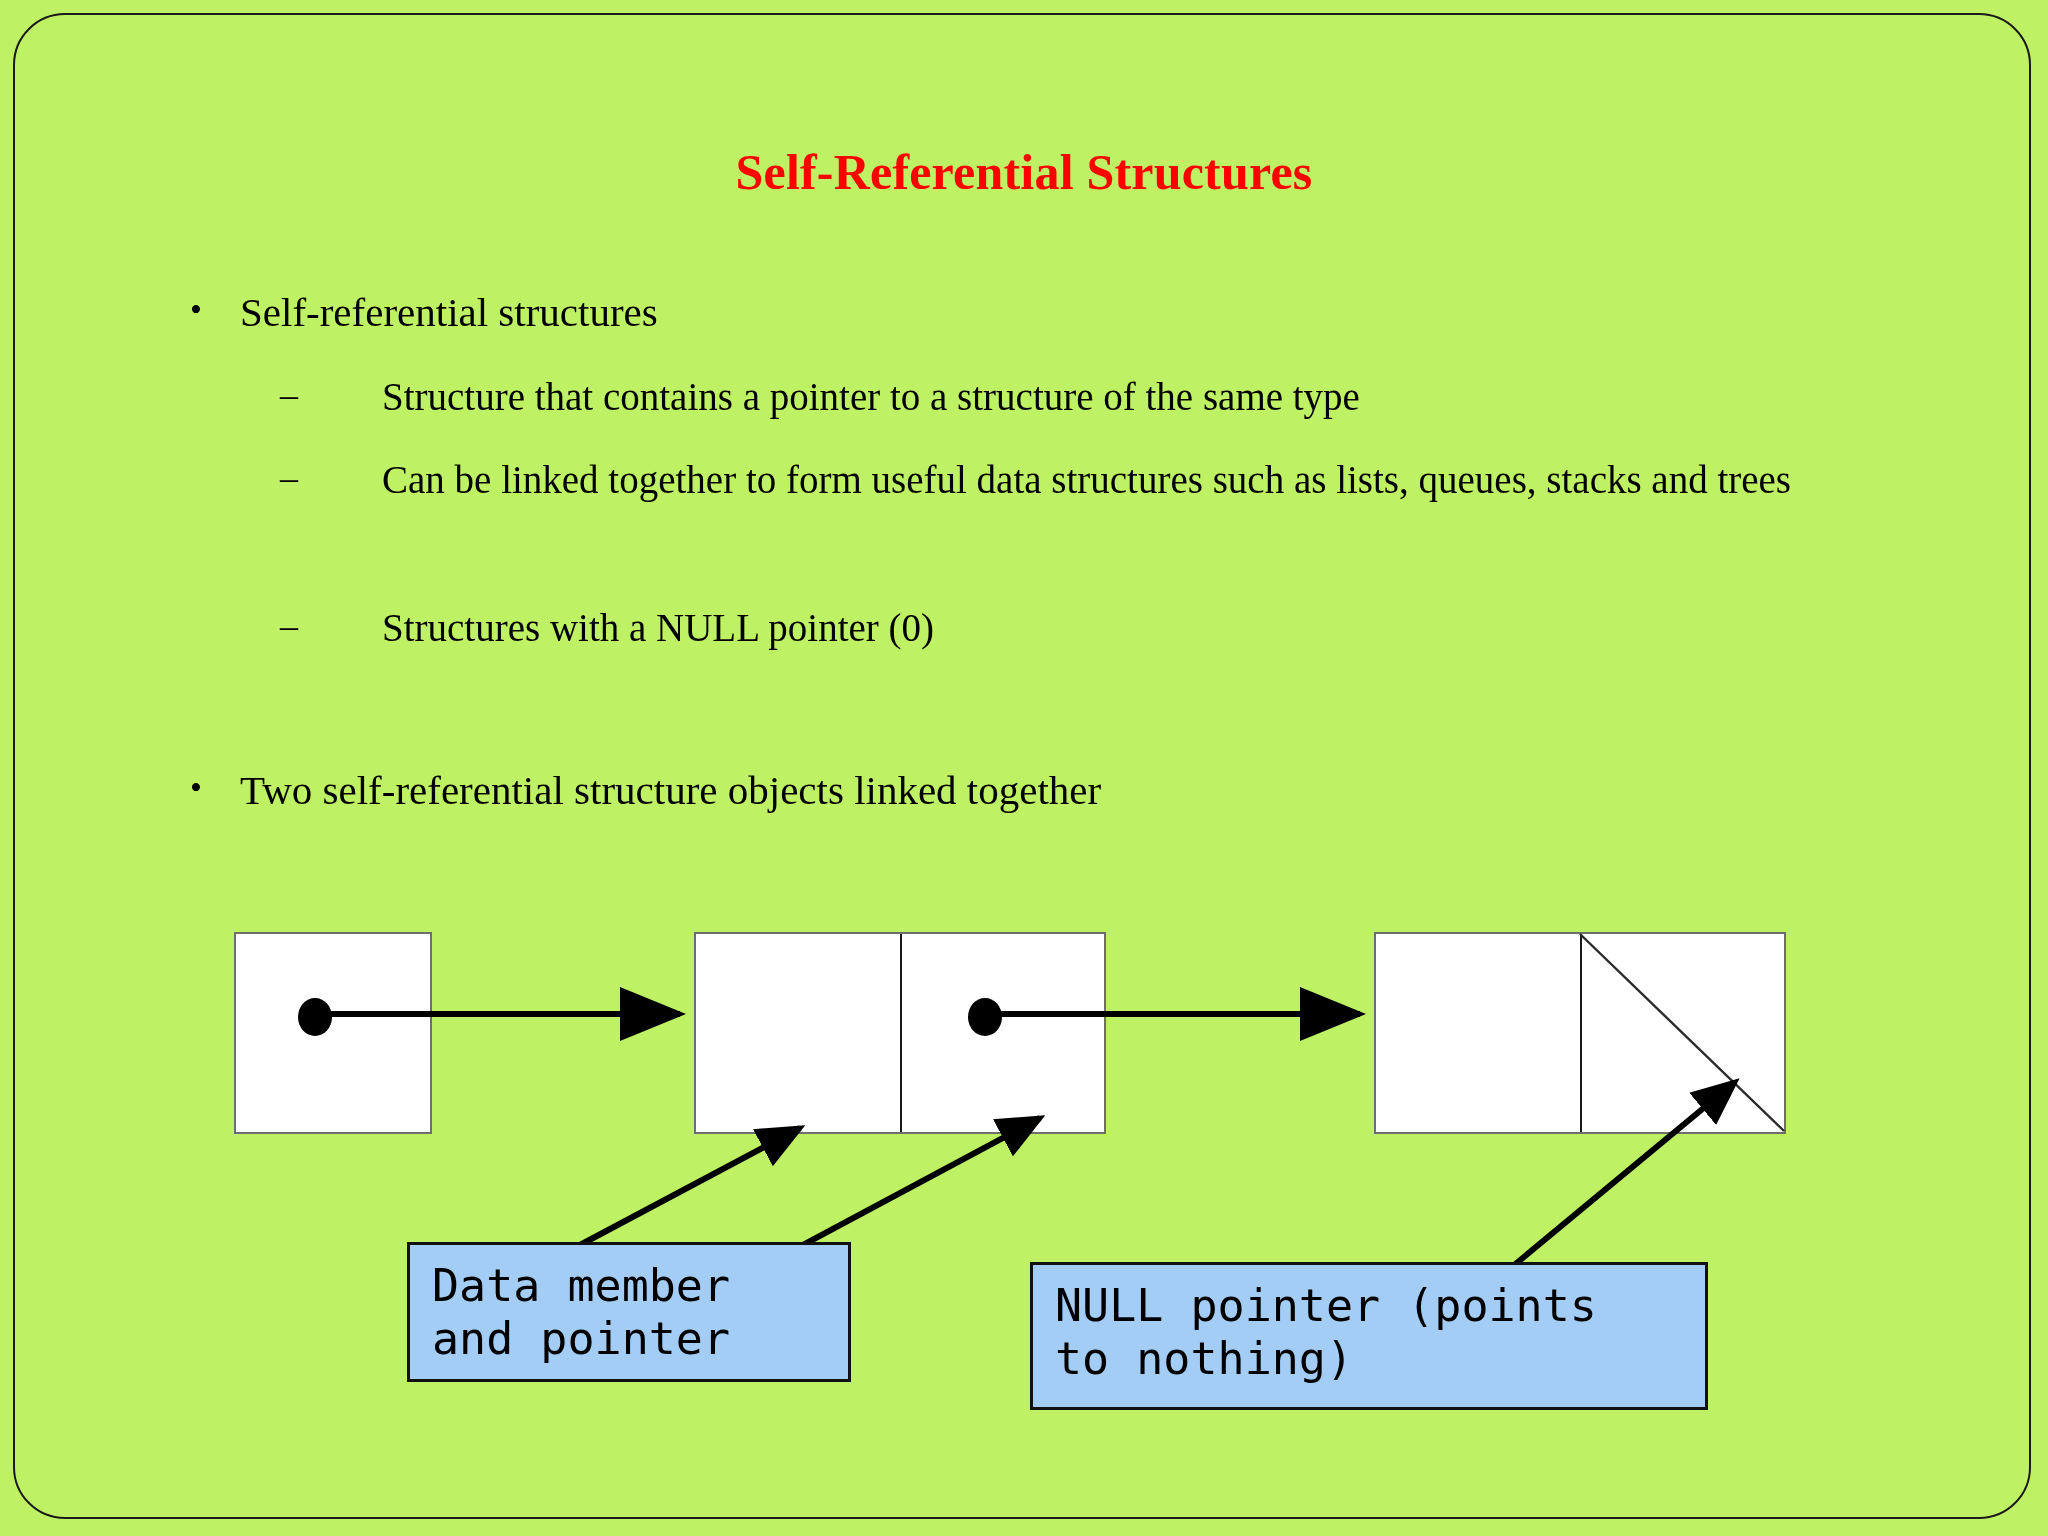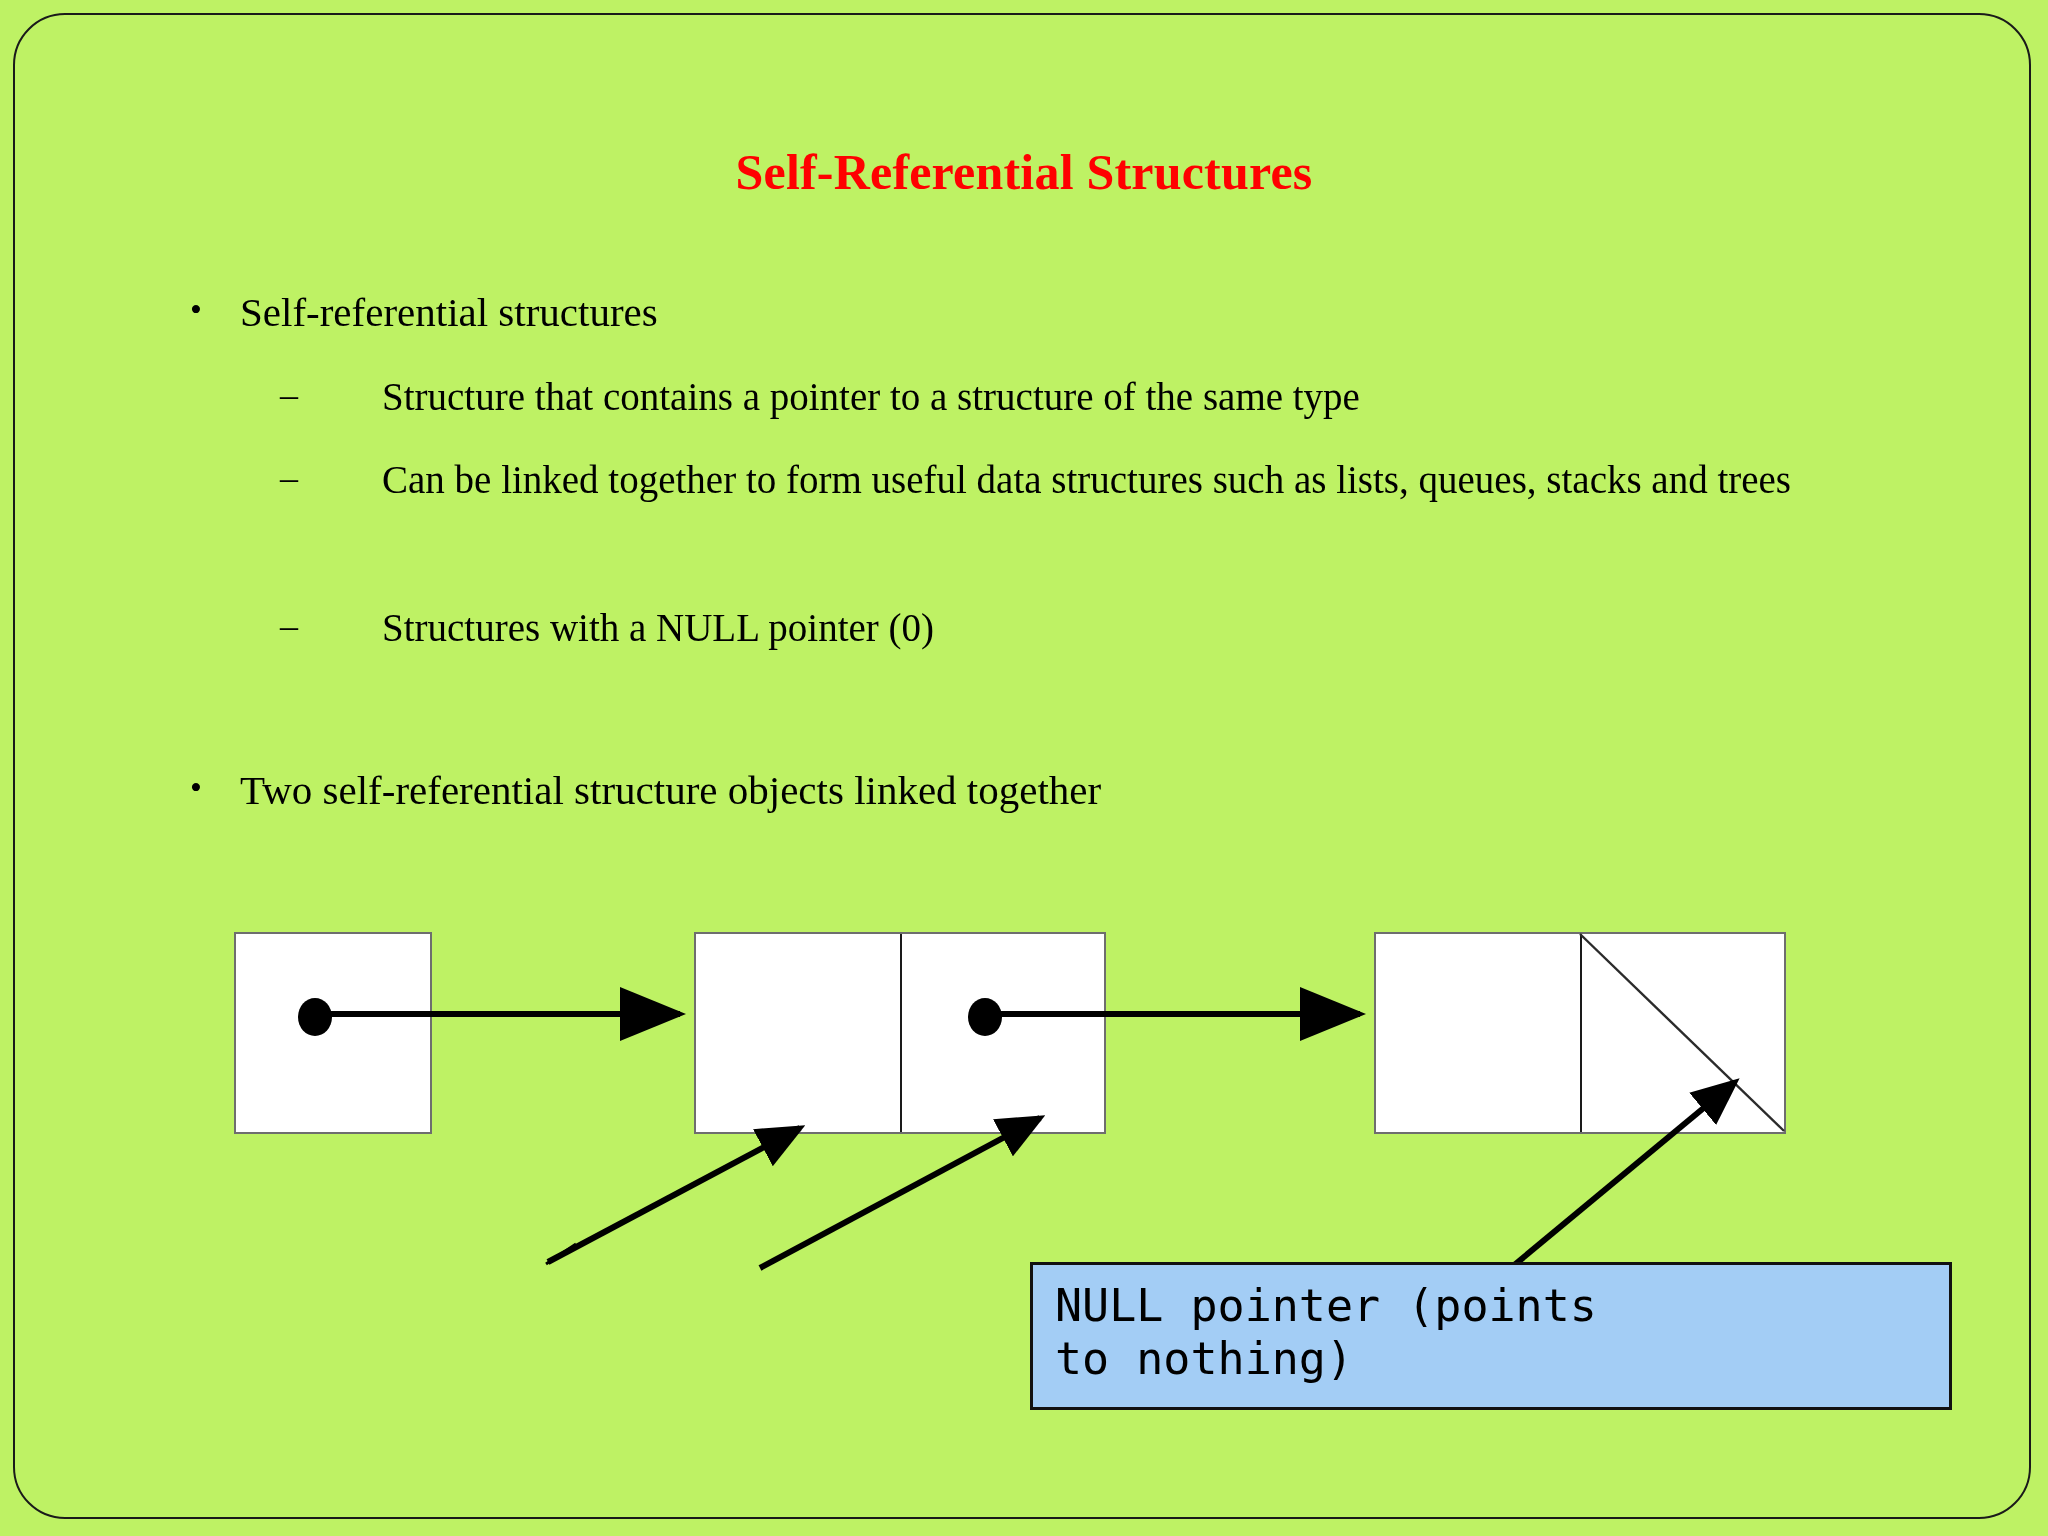--- a/index.html
+++ b/index.html
@@ -121,17 +121,19 @@
     <line x1="548" y1="1262" x2="800" y2="1128" stroke="#000" stroke-width="6" marker-end="url(#ah2)"></line>
 
     <line x1="760" y1="1268" x2="1040" y2="1118" stroke="#000" stroke-width="6" marker-end="url(#ah2)"></line>
 
     <line x1="1460" y1="1310" x2="1735" y2="1082" stroke="#000" stroke-width="6" marker-end="url(#ah2)"></line>
 
     <line x1="546" y1="1264" x2="576" y2="1244" stroke="#000" stroke-width="3"></line>
     <line x1="1458" y1="1312" x2="1486" y2="1288" stroke="#000" stroke-width="3"></line>
   </svg>
 
+  <div class="callout" style="left:407px;top:1242px;width:444px;height:140px;">Data member
+and pointer</div>
 
-  <div class="callout" style="left:1030px;top:1262px;width:922px;height:148px;">NULL pointer (points
+  <div class="callout" style="left:1030px;top:1262px;width:678px;height:148px;">NULL pointer (points
 to nothing)</div>
 
 </div>
 
 </body></html>

